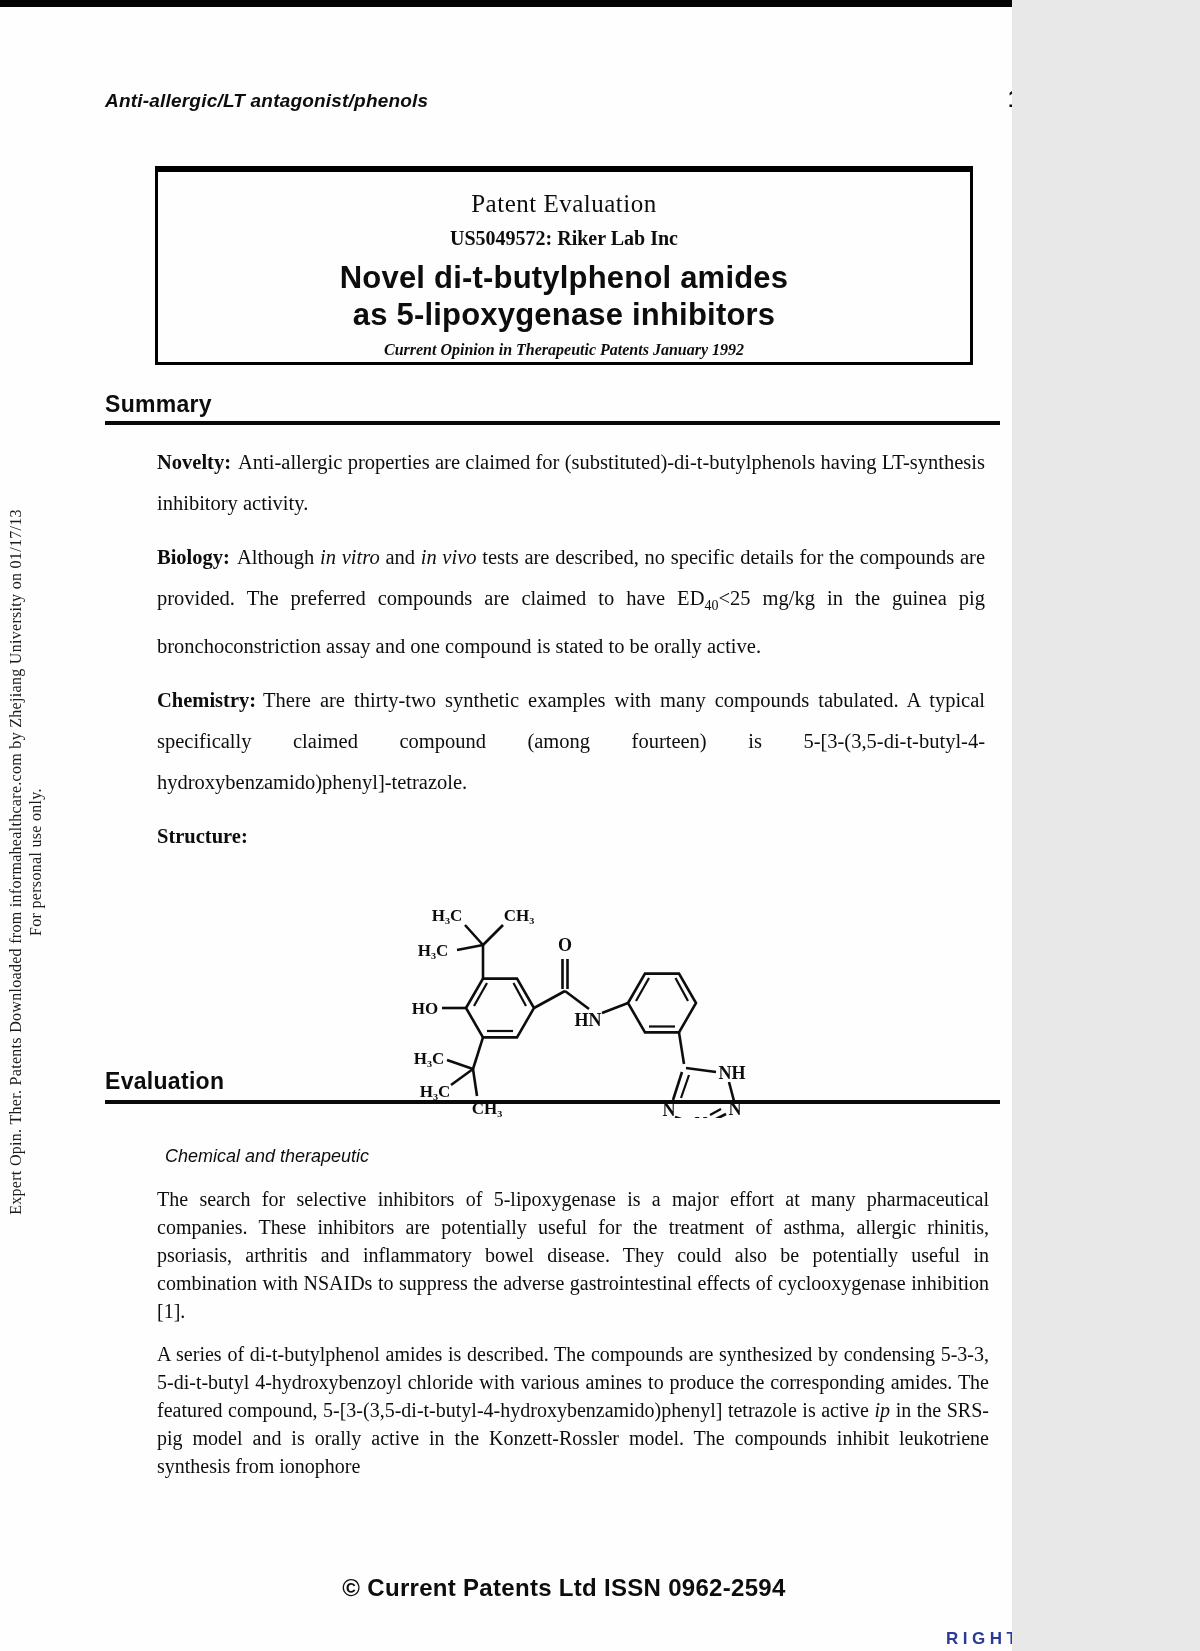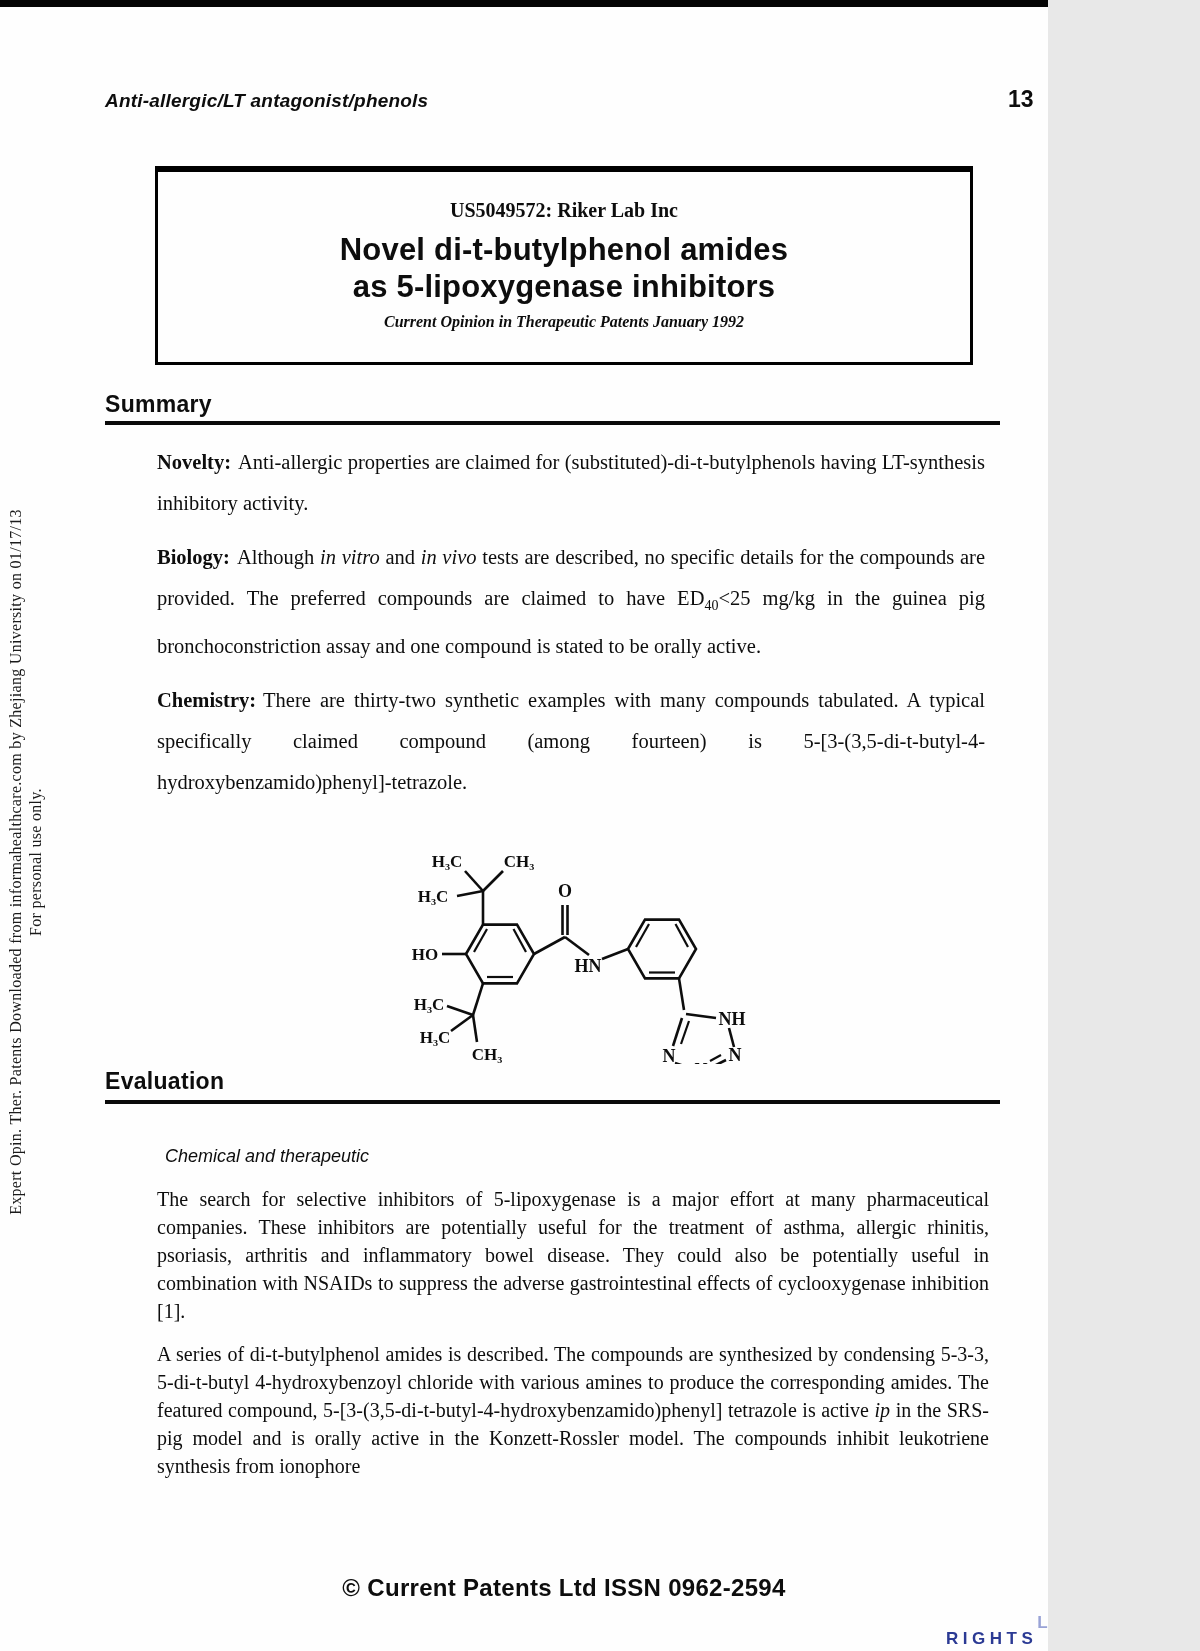--- a/index.html
+++ b/index.html
@@ -1,17 +1,17 @@
 <!DOCTYPE html>
 <html><head>
 <meta charset="utf-8">
 <style>
   html,body{margin:0;padding:0;background:#e8e8e8;}
   .page{position:relative;width:1012px;height:1651px;background:#fefefe;overflow:hidden;
-        font-family:"Liberation Serif",serif;color:#0d0d0d;padding-left:36px;}
+        font-family:"Liberation Serif",serif;color:#0d0d0d;}
   .scan-bar{position:absolute;top:0;left:0;width:1200px;height:7px;background:#050505;}
 
   .running-head{position:absolute;top:90px;left:105px;font-family:"Liberation Sans",sans-serif;
         font-style:italic;font-weight:700;font-size:19px;letter-spacing:.2px;}
   .page-number{position:absolute;top:86px;left:1008px;font-family:"Liberation Sans",sans-serif;
         font-weight:700;font-size:23px;}
 
   .title-box{position:absolute;top:166px;left:155px;width:812px;height:172px;
         border:3px solid #000;border-top-width:6px;text-align:center;padding-top:18px;}
   .tb-kicker{font-size:25px;letter-spacing:.5px;}
@@ -64,35 +64,37 @@
 </head>
 <body>
 
 <div class="page">
   <div class="scan-bar"></div>
 
   <div class="running-head">Anti-allergic/LT antagonist/phenols</div>
   <div class="page-number">13</div>
 
   <div class="title-box">
+    <div class="tb-kicker">Patent Evaluation</div>
     <div class="tb-patent">US5049572: Riker Lab Inc</div>
     <div class="tb-title"><span>Novel di-t-butylphenol amides</span><br><span>as 5-lipoxygenase inhibitors</span></div>
     <div class="tb-journal">Current Opinion in Therapeutic Patents January 1992</div>
   </div>
 
   <div class="sec-heading" id="summary-heading">Summary</div>
   <div class="sec-rule" id="summary-rule"></div>
 
   <div class="summary-body">
     <p class="para"><span class="lbl">Novelty:</span><span>Anti-allergic properties are claimed for (substituted)-di-t-butylphenols having LT-synthesis inhibitory activity.</span></p>
 
     <p class="para"><span class="lbl">Biology:</span><span>Although </span><span class="it">in vitro</span><span> and </span><span class="it">in vivo</span><span> tests are described, no specific details for the compounds are provided. The preferred compounds are claimed to have ED</span><sub>40</sub><span>&lt;25 mg/kg in the guinea pig bronchoconstriction assay and one compound is stated to be orally active.</span></p>
 
     <p class="para"><span class="lbl">Chemistry:</span><span>There are thirty-two synthetic examples with many compounds tabulated. A typical specifically claimed compound (among fourteen) is 5-[3-(3,5-di-t-butyl-4-hydroxybenzamido)phenyl]-tetrazole.</span></p>
 
+    <p class="para"><span class="lbl">Structure:</span></p>
 
     <div class="structure-fig">
       <svg width="400" height="235" viewBox="0 0 400 235">
 
         <polygon points="81,125 98,95.6 132,95.6 149,125 132,154.4 98,154.4"></polygon>
         <line class="thin" x1="89" y1="123" x2="102" y2="100"></line>
         <line class="thin" x1="128.5" y1="100" x2="141" y2="123"></line>
         <line class="thin" x1="128" y1="148" x2="102" y2="148"></line>
 
         <line x1="57" y1="125" x2="81" y2="125"></line>

